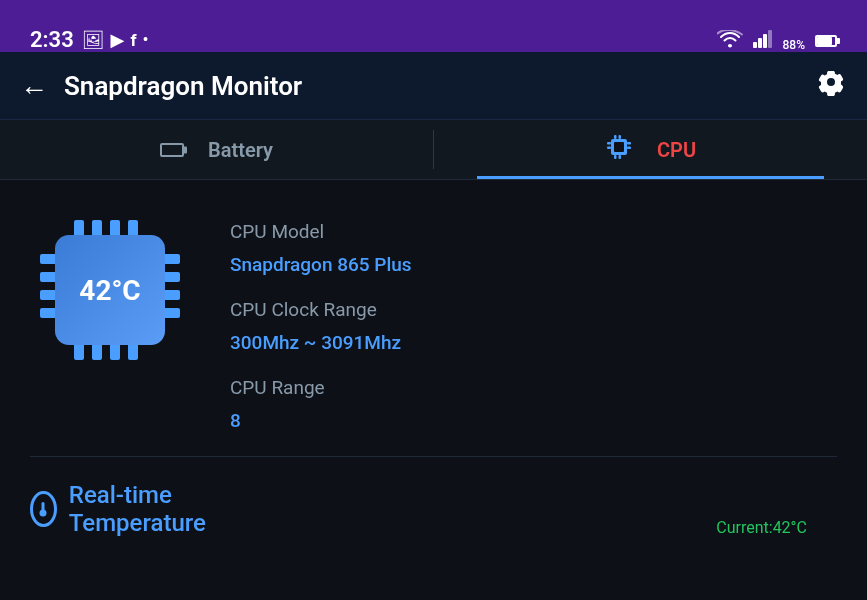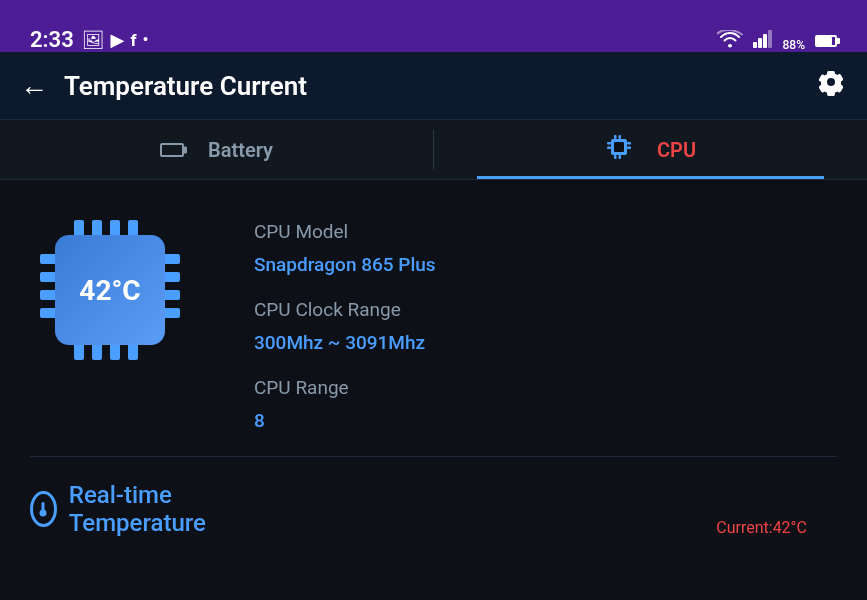--- a/index.html
+++ b/index.html
@@ -297,21 +297,20 @@
     }
 
     .detail-value {
       font-size: 19px;
       color: #4a9eff;
       font-weight: 500;
     }
 
     .detail-value.blue {
       color: #4a9eff;
-      margin-left: 24px;
     }
 
     
     .divider {
       height: 1px;
       background: #1e2a3a;
       margin: 24px 0;
     }
 
     
@@ -342,21 +341,21 @@
     }
 
     .realtime-label {
       font-size: 24px;
       color: #4a9eff;
       font-weight: 500;
     }
 
     .current-temp {
       font-size: 16px;
-      color: #ef4444;
+      color: #22c55e;
       align-self: flex-end;
       margin-right: 10px;
       width: 100%;
       text-align: right;
       padding-right: 20px;
     }
   </style>
 </head>
 <body>
 
@@ -390,21 +389,21 @@
     <span class="status-battery-text">88%</span>
     <div class="battery-icon-status">
       <div class="battery-fill-status"></div>
     </div>
   </div>
 </div>
 
 <div class="app-bar">
   <div class="app-bar-left">
     <span class="back-btn">←</span>
-    <span class="app-title">Temperature Current</span>
+    <span class="app-title">Snapdragon Monitor</span>
   </div>
   <span class="settings-btn">
     <svg width="32" height="32" viewBox="0 0 32 32" fill="white">
       <path d="M16 10a6 6 0 100 12A6 6 0 0016 10zm0 10a4 4 0 110-8 4 4 0 010 8z"></path>
       <path d="M27.3 19.3l-1.4-.8c.1-.5.1-1 .1-1.5s0-1-.1-1.5l1.4-.8c.8-.5 1-1.5.6-2.3l-2-3.5c-.5-.8-1.5-1-2.3-.6l-1.4.8c-.7-.6-1.5-1.1-2.3-1.4V6.5C19.9 5.6 19.1 5 18.2 5h-4.4c-.9 0-1.7.6-1.7 1.5v1.7c-.8.3-1.6.8-2.3 1.4l-1.4-.8c-.8-.4-1.8-.2-2.3.6l-2 3.5c-.5.8-.2 1.8.6 2.3l1.4.8c-.1.5-.1 1-.1 1.5s0 1 .1 1.5l-1.4.8c-.8.5-1 1.5-.6 2.3l2 3.5c.5.8 1.5 1 2.3.6l1.4-.8c.7.6 1.5 1.1 2.3 1.4v1.7c0 .9.8 1.5 1.7 1.5h4.4c.9 0 1.7-.6 1.7-1.5v-1.7c.8-.3 1.6-.8 2.3-1.4l1.4.8c.8.4 1.8.2 2.3-.6l2-3.5c.4-.8.2-1.8-.6-2.3zM16 21a5 5 0 110-10 5 5 0 010 10z" fill="white"></path>
     </svg>
   </span>
 </div>
 
 <div class="tabs-container">

